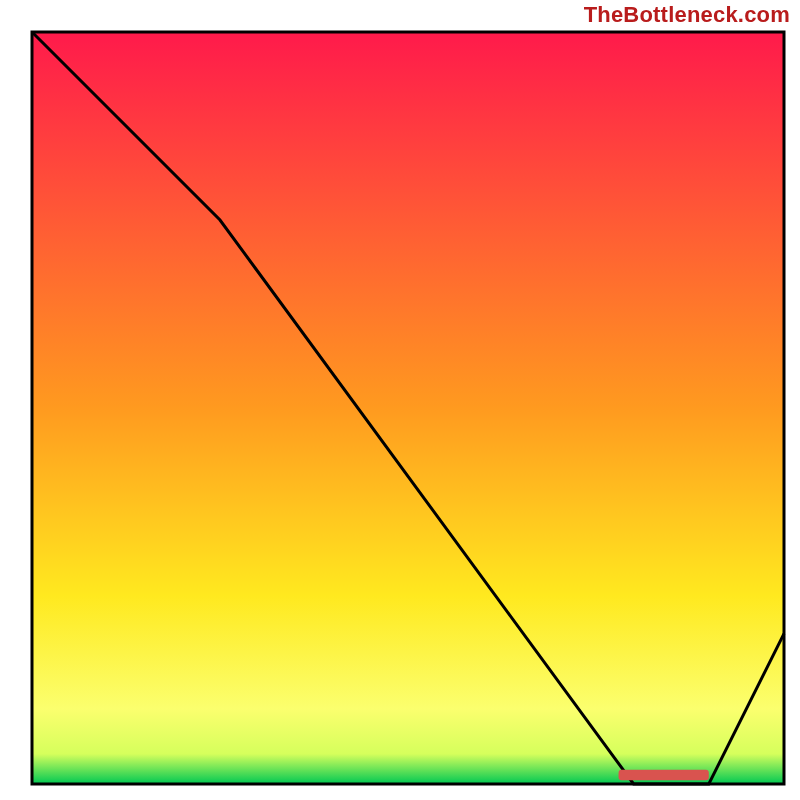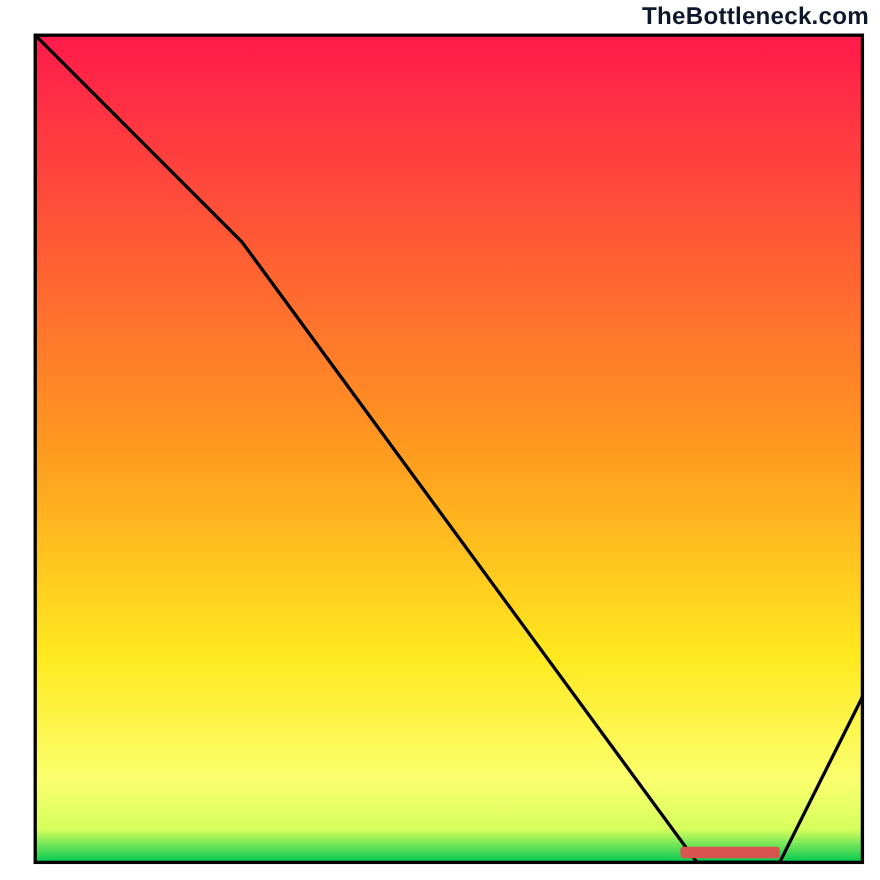--- a/index.html
+++ b/index.html
@@ -15,21 +15,21 @@
     width: 800px;
     height: 800px;
   }
   .attribution {
     position: absolute;
     top: 2px;
     right: 10px;
     font-family: Arial, Helvetica, sans-serif;
     font-size: 22px;
     font-weight: 600;
-    color: #0f172a;
+    color: #b91c1c;
     letter-spacing: 0.2px;
   }
   svg.chart {
     position: absolute;
     left: 0;
     top: 0;
     width: 800px;
     height: 800px;
     display: block;
   }

